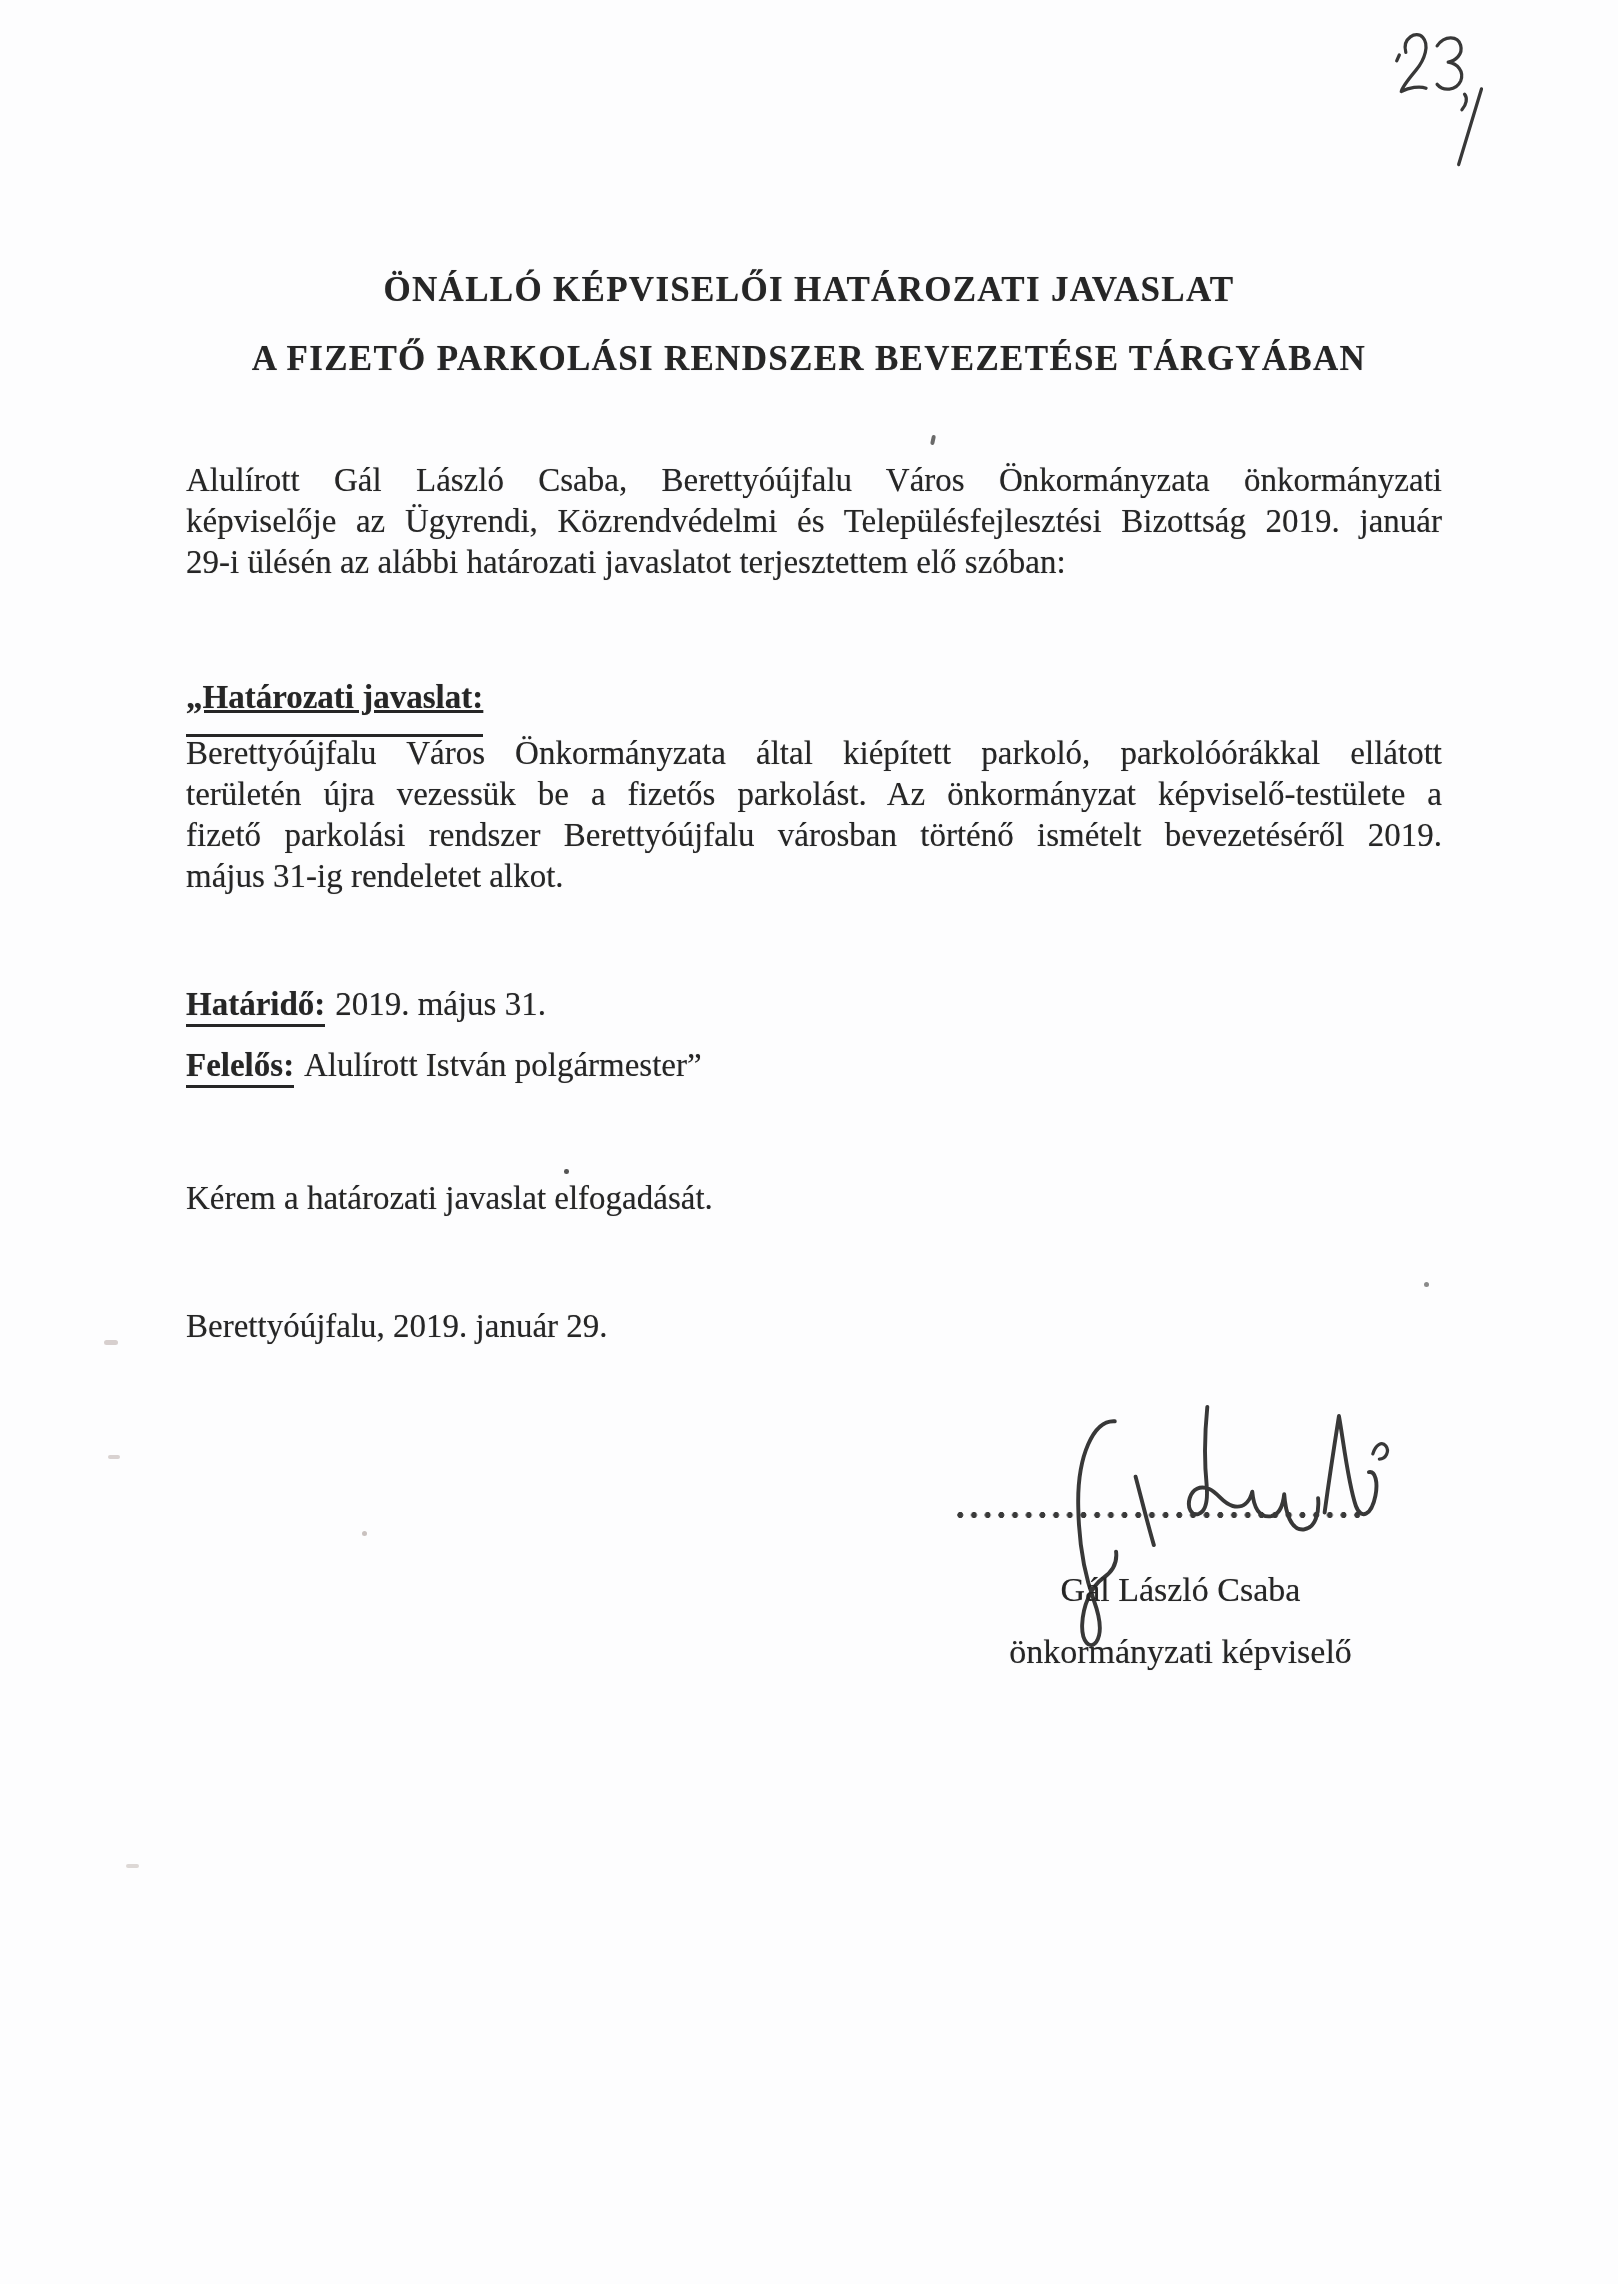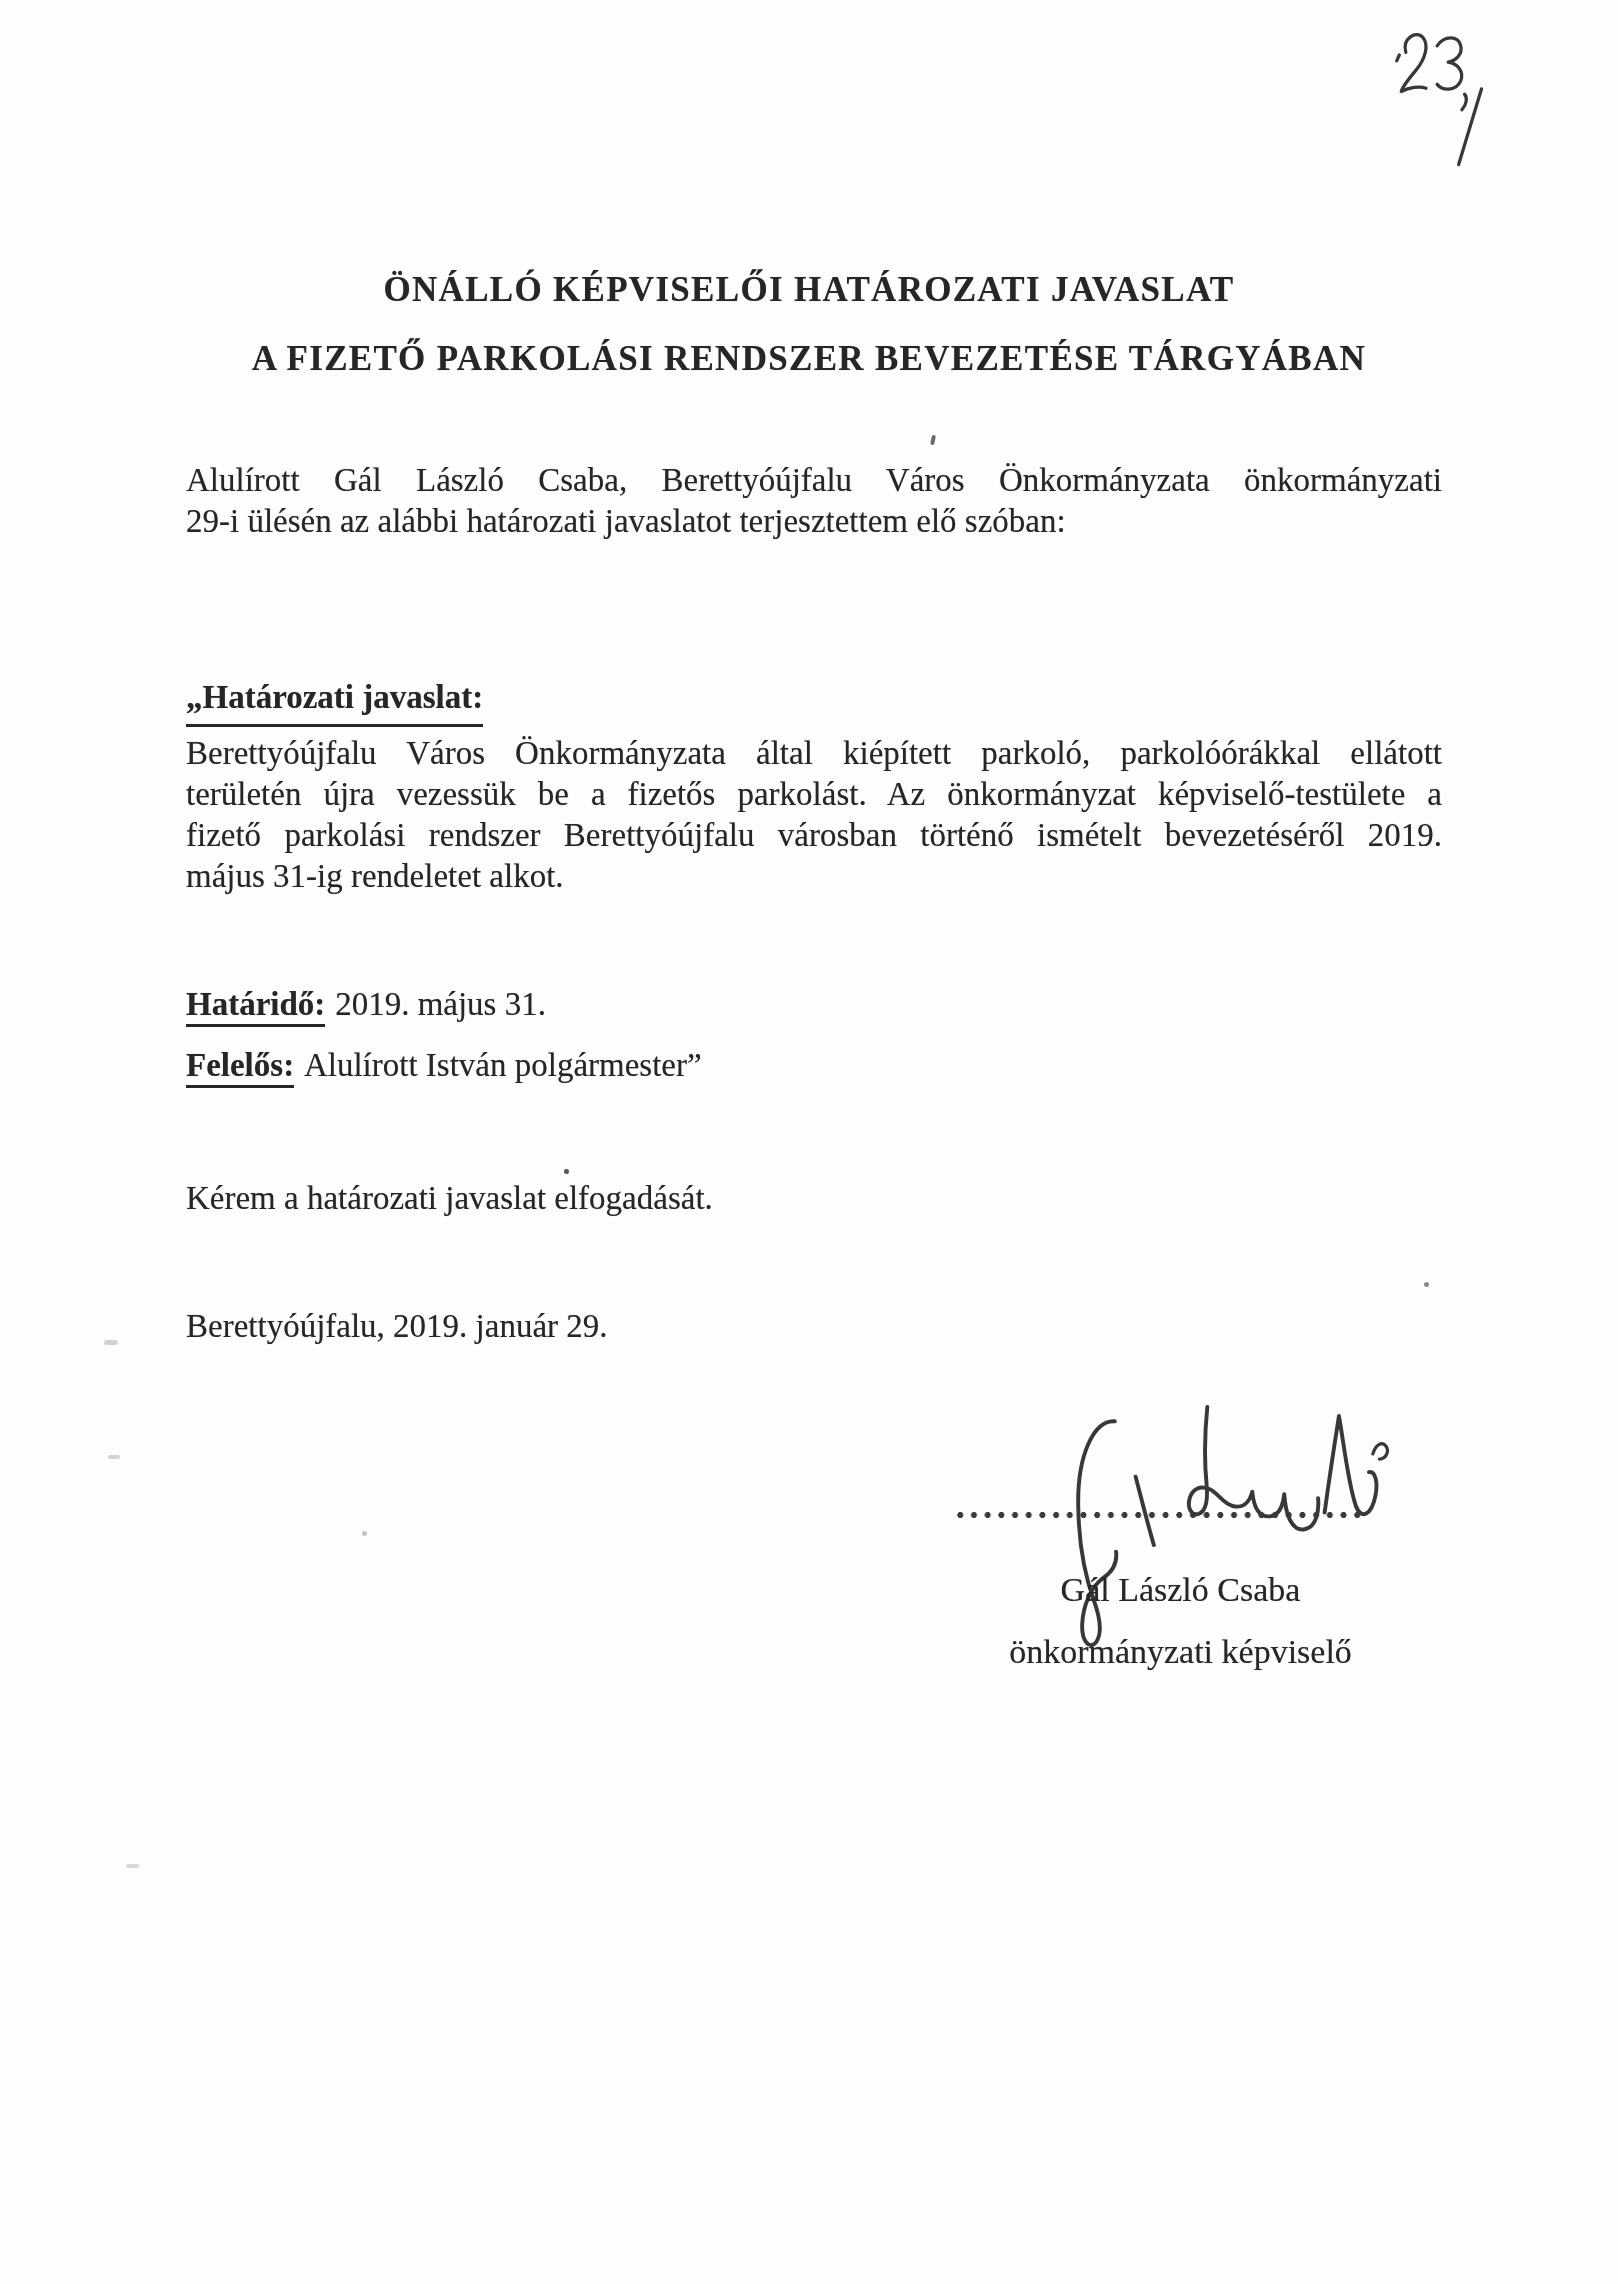--- a/index.html
+++ b/index.html
@@ -26,21 +26,22 @@
   .runin-label{
     font-weight:bold;
     border-bottom:3.3px solid #262626;
     padding-bottom:2px;
   }
   .runin-value{margin-left:9.8px;}
   .kv{left:186px;font-size:33px;white-space:nowrap;}
   .heading-underlined{
     font-weight:bold;
     border-bottom:3.9px solid #262626;
-    padding-bottom:9px;
+    padding-bottom:19px;
+    text-decoration:underline;
   }
   
   .dotline{
     left:957px;top:1511px;width:407px;height:7.8px;
     background-image:radial-gradient(circle at 3.3px 3.9px,#3a3a3a 2.7px,rgba(0,0,0,0) 3.3px);
     background-size:13.7px 7.8px;background-repeat:repeat-x;
   }
   .sig-line{left:920px;width:521px;text-align:center;font-size:34px;white-space:nowrap;}
   svg.scribble{stroke:#383838;fill:none;stroke-linecap:round;stroke-linejoin:round;}
   
@@ -57,20 +58,21 @@
     <path stroke-width="5" d="M 86 32 C 98 15, 118 17, 122 31 C 126 45, 114 55, 103 57 C 117 59, 128 71, 122 86 C 115 101, 95 102, 86 91"></path>
     <path stroke-width="5" d="M 128 106 C 133 112, 131 122, 124 130"></path>
     <path stroke-width="5" d="M 154 98 C 144 132, 132 172, 119 214"></path>
   </svg>
 
   <div class="abs title-line ink" style="top:270px;">ÖNÁLLÓ KÉPVISELŐI HATÁROZATI JAVASLAT</div>
   <div class="abs title-line ink" style="top:339px;">A FIZETŐ PARKOLÁSI RENDSZER BEVEZETÉSE TÁRGYÁBAN</div>
 
   <div class="abs para ink" style="top:460px;">
     <div class="jline">Alulírott Gál László Csaba, Berettyóújfalu Város Önkormányzata önkormányzati</div>
+    <div class="jline">képviselője az Ügyrendi, Közrendvédelmi és Településfejlesztési Bizottság 2019. január</div>
     <div class="lline">29-i ülésén az alábbi határozati javaslatot terjesztettem elő szóban:</div>
   </div>
 
   <div class="abs kv ink" style="top:679px;">
     <span class="heading-underlined">„Határozati javaslat:</span>
   </div>
 
   <div class="abs para ink" style="top:733px;">
     <div class="jline">Berettyóújfalu Város Önkormányzata által kiépített parkoló, parkolóórákkal ellátott</div>
     <div class="jline">területén újra vezessük be a fizetős parkolást. Az önkormányzat képviselő-testülete a</div>

